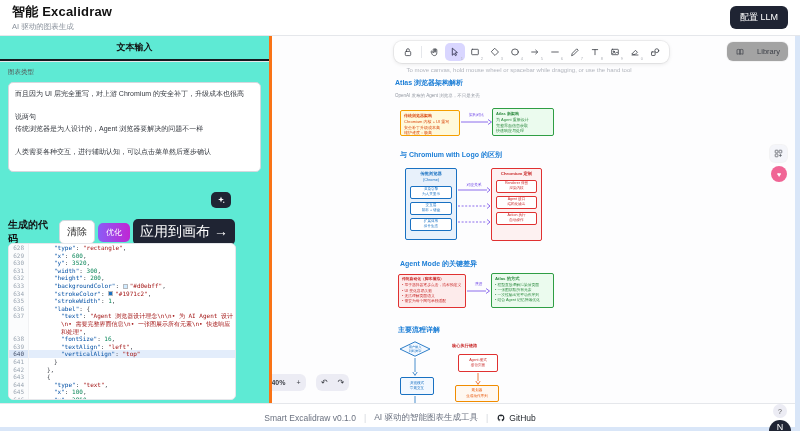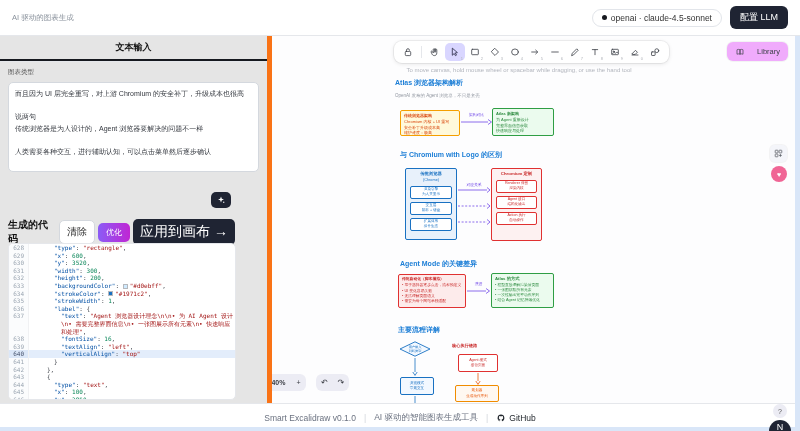--- a/index.html
+++ b/index.html
@@ -7,21 +7,21 @@
 body{position:relative;font-family:"Liberation Sans",sans-serif;background:#fff;color:#111}
 
 .hdr{position:absolute;left:0;top:0;width:800px;height:36px;background:#fff;border-bottom:1px solid #e5e7eb;display:flex;align-items:center;justify-content:space-between;padding:0 12px;z-index:5}
 .htitle{font-size:13px;font-weight:bold;color:#111;letter-spacing:.2px}
 .hsub{font-size:7.5px;color:#8a929c;margin-top:1px}
 .hright{display:flex;align-items:center;gap:8px}
 .badge{display:flex;align-items:center;gap:4px;border:1px solid #e2e5ea;border-radius:999px;padding:3px 9px;font-size:8.5px;color:#333;background:#fff}
 .dot{width:5px;height:5px;border-radius:50%;background:#16191f;display:inline-block}
 .btn-dark{background:#1f2433;color:#fff;border:none;border-radius:6px;font-size:9px;padding:5px 10px;font-family:"Liberation Sans",sans-serif}
 
-.panel{position:absolute;left:0;top:36px;width:272px;bottom:28px;background:#e5e5e5;border-right:5px solid #f97316;z-index:4}
+.panel{position:absolute;left:0;top:36px;width:272px;bottom:28px;background:#5eead4;border-right:3px solid #f97316;z-index:4}
 .tabs{display:flex;height:26px;border-bottom:1px solid #e5e7eb}
 .tab{flex:1;display:flex;align-items:center;justify-content:center;font-size:9px;color:#6b7280}
 .tab.on{color:#111;font-weight:bold;border-bottom:2px solid #16191f}
 .lbl{font-size:6.5px;color:#555;margin:6px 8px 2px}
 .select{margin:0 8px;height:15px;border:1px solid #d4d8de;border-radius:5px;display:flex;align-items:center;justify-content:space-between;padding:0 6px;font-size:8.5px;color:#222;background:#fff}
 .chev{width:0;height:0;border-left:3px solid transparent;border-right:3px solid transparent;border-top:4px solid #777}
 .ta{margin:5px 8px 0;height:90px;border:1px solid #d4d8de;border-radius:5px;padding:5px 6px;font-size:7px;line-height:1.65;color:#34383f;white-space:pre-wrap;overflow:hidden;background:#fff}
 .gen-btn{position:absolute;left:211px;top:156px;width:20px;height:16px;background:#1f2433;border:none;border-radius:5px;display:flex;align-items:center;justify-content:center}
 .genrow{position:absolute;left:0;top:182px;width:243px;display:flex;align-items:center;padding:0 8px;gap:3px}
 .gentitle{font-size:10px;font-weight:bold;color:#111;flex:1}
@@ -41,21 +41,21 @@
 .cv{position:absolute;left:243px;top:36px;right:5px;bottom:28px;background:#fdfdfe;overflow:hidden;z-index:1}
 .menu-btn{position:absolute;left:9px;top:7px;width:20px;height:20px;background:#ececf4;border-radius:6px;display:flex;align-items:center;justify-content:center}
 .hb i{display:block;width:10px;height:1.4px;background:#3a3d44;margin:1.6px 0}
 .isl{background:#fff;border-radius:8px;box-shadow:0 0 0 1px rgba(0,0,0,.05),0 1px 4px rgba(0,0,0,.1)}
 .tbar{position:absolute;left:151px;top:5px;height:22px;display:flex;align-items:center;padding:0 4px}
 .tool{position:relative;width:20px;height:18px;display:flex;align-items:center;justify-content:center;border-radius:5px;color:#43464d}
 .tool.on{background:#d9d6ff;color:#30304d}
 .tool svg{width:12px;height:12px;stroke:currentColor;fill:none;stroke-width:1.4;stroke-linecap:round;stroke-linejoin:round}
 .tool i{position:absolute;right:2px;bottom:0;font-size:4px;font-style:normal;color:#b0b3ba}
 .tdiv{width:1px;height:12px;background:#e5e7eb;margin:0 3px}
-.lib{position:absolute;right:7px;top:6px;height:19px;background:#f0abfc;border-radius:6px;display:flex;align-items:center;gap:12px;padding:0 8px;font-size:7.5px;color:#3d4048;box-shadow:0 0 0 1px rgba(0,0,0,.04)}
+.lib{position:absolute;right:7px;top:6px;height:19px;background:#a3a3a3;border-radius:6px;display:flex;align-items:center;gap:12px;padding:0 8px;font-size:7.5px;color:#3d4048;box-shadow:0 0 0 1px rgba(0,0,0,.04)}
 .lib svg{width:10px;height:10px;stroke:#3d4048;fill:none;stroke-width:1.4}
 .hint{position:absolute;left:0;right:0;top:31px;text-align:center;font-size:6px;color:#b3b6be}
 
 .gray-isl{position:absolute;background:#ececf4;border-radius:6px;display:flex;align-items:center;justify-content:space-around;color:#3a3d44}
 .zoombar{left:8px;bottom:12px;width:55px;height:17px;font-size:7px}
 .undobar{left:73px;bottom:12px;width:33px;height:17px;font-size:8px}
 .zval{font-weight:bold}
 
 .rgrid{position:absolute;right:8px;top:109px;width:17px;height:17px;background:#f4f5fa;border-radius:5px;display:flex;align-items:center;justify-content:center;box-shadow:0 0 0 1px rgba(0,0,0,.04)}
 .rgrid svg{width:11px;height:11px;stroke:#5a5e66;fill:none;stroke-width:1.4}
@@ -92,27 +92,24 @@
 .hsb{position:absolute;left:0;bottom:0;width:800px;height:4px;background:#d9e6f8;z-index:6}
 .help{position:absolute;right:13px;bottom:13px;width:14px;height:14px;border-radius:50%;background:#ececf4;display:flex;align-items:center;justify-content:center;font-size:7px;color:#555;z-index:7}
 .avatar{position:absolute;right:9px;bottom:-11px;width:22px;height:22px;border-radius:50%;background:#1f2433;color:#fff;display:flex;align-items:flex-start;justify-content:center;font-size:9px;padding-top:2px;z-index:8}
 svg.conn{position:absolute;overflow:visible}
 </style>
 </head>
 <body>
 
 <div class="hdr">
   <div class="hgrp">
+    <div class="htitle">智能 Excalidraw</div>
     <div class="hsub">AI 驱动的图表生成</div>
   </div>
   <div class="hright">
-    <div class="badge">
-      <i class="dot"></i>
-      <span>openai · claude-4.5-sonnet</span>
-    </div>
     <button class="btn-dark">配置 LLM</button>
   </div>
 </div>
 
 <div class="panel">
   <div class="tabs">
     <div class="tab on">文本输入</div>
   </div>
   <div class="lbl">图表类型</div>
   <div class="ta">而且因为 UI 层完全重写，对上游 Chromium 的安全补丁，升级成本也很高

